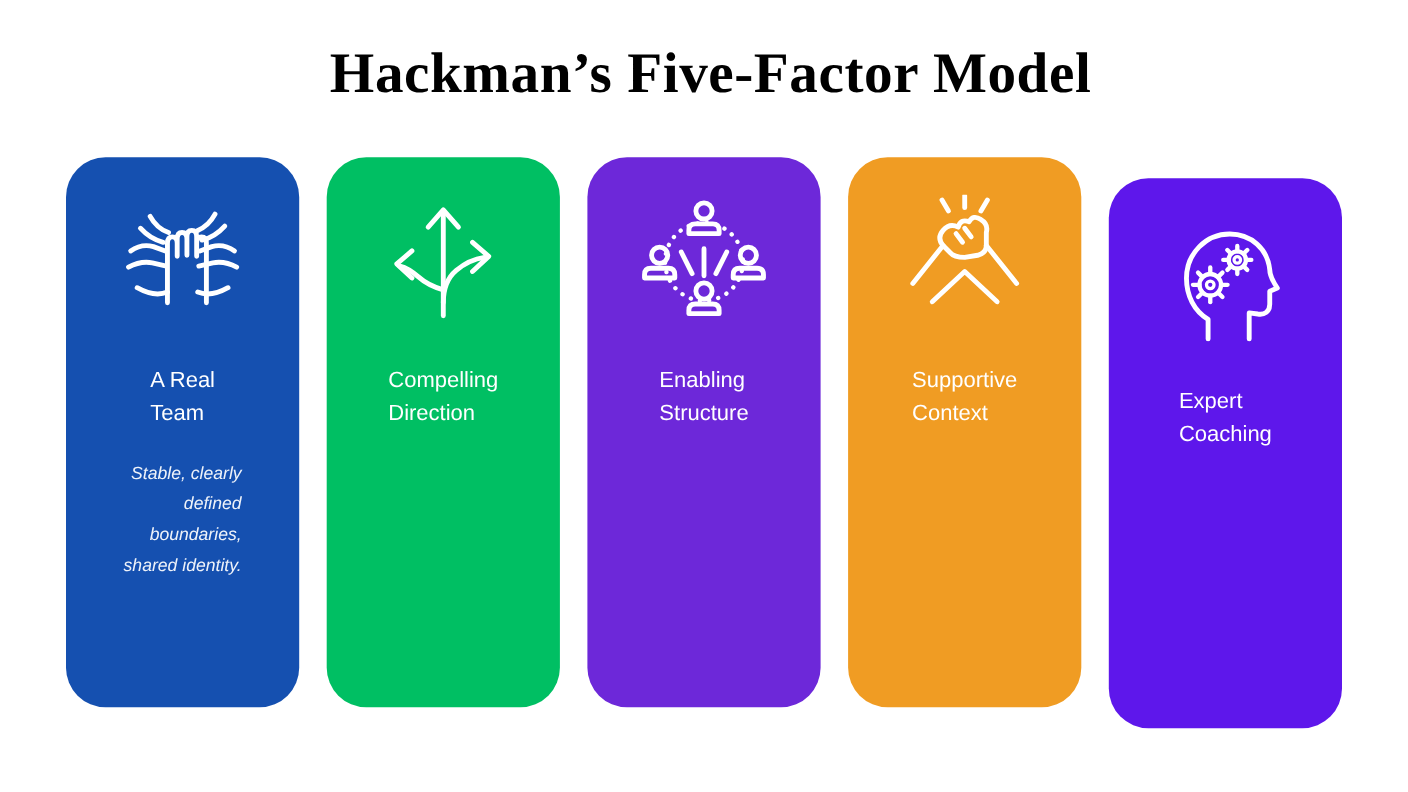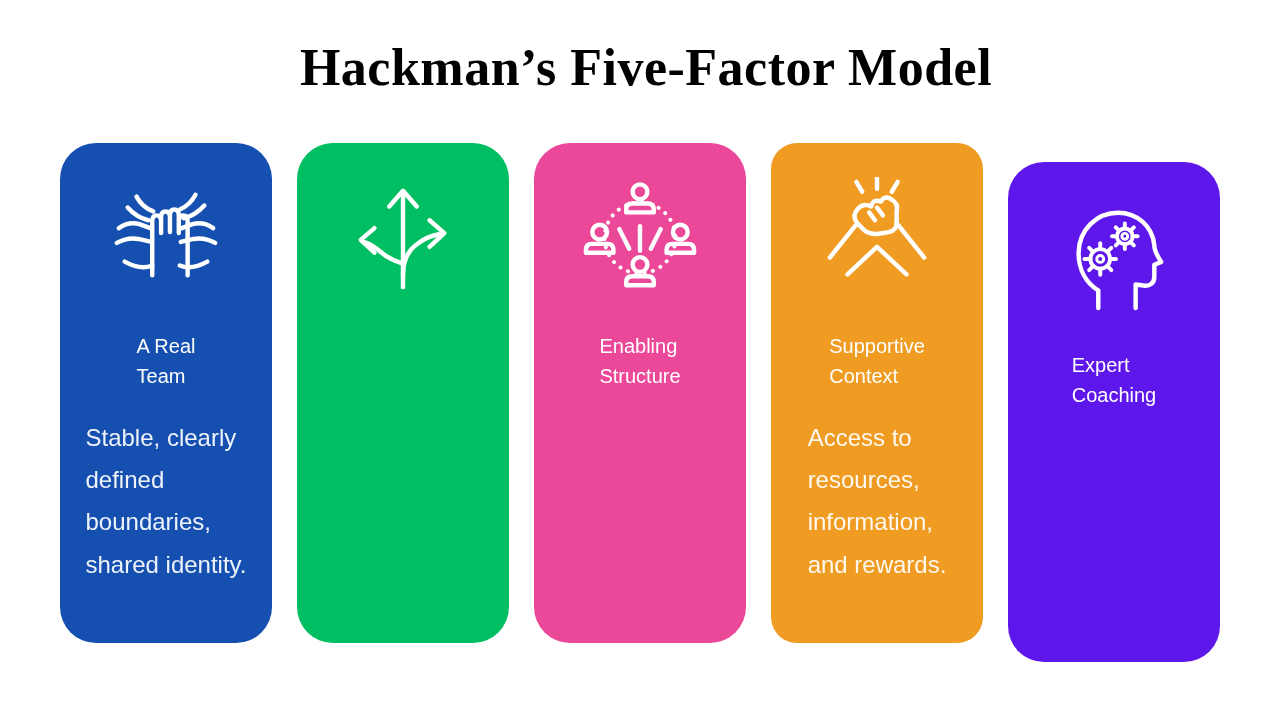--- a/index.html
+++ b/index.html
@@ -45,25 +45,26 @@
     margin:30px 0 0;
     font-size:20px;
     font-weight:400;
     line-height:1.5;
     text-align:left;
     white-space:pre-line;
     color:#ffffff;
   }
   .card-body{
     margin:26px 0 0;
-    font-size:24px;
+    font-size:16px;
     line-height:1.76;
-    text-align:left;
+    text-align:right;
     white-space:pre-line;
     color:rgba(255,255,255,0.93);
+    font-style:italic;
   }
 </style>
 </head>
 <body>
 
 <h1 class="page-title">Hackman’s Five-Factor Model</h1>
 
 <div class="cards-row">
 
   <div class="card" style="background-color: rgb(21, 80, 176);">
@@ -98,23 +99,25 @@
         <g stroke="#ffffff" fill="none" stroke-width="4.5" stroke-linecap="round" stroke-linejoin="round">
           <path d="M60,112 L60,16"></path>
           <path d="M46,30 L60,14 L74,30"></path>
           <path d="M60,88 Q46,84 37,76 Q28,68 20,66"></path>
           <path d="M31,52 L17,64 L31,77"></path>
           <path d="M60,100 Q60,80 72,70 Q84,60 98,58"></path>
           <path d="M87,44 L102,57 L87,71"></path>
         </g>
       </svg>
     </div>
+    <h2 class="card-heading">Compelling
+Direction</h2>
   </div>
 
-  <div class="card" style="background-color: #ec4899;">
+  <div class="card" style="background-color: #6d28d9;">
     <div class="icon-box">
       <svg viewBox="0 0 120 120" aria-hidden="true">
         <g stroke="#ffffff" fill="none" stroke-width="4.5" stroke-linecap="round" stroke-linejoin="round">
           <circle cx="60" cy="62" r="36" stroke-width="4" stroke-dasharray="0.1,8.5"></circle>
           <circle cx="60" cy="15" r="7.5"></circle>
           <path d="M46,36 L46,33 Q46,27 52,27 L68,27 Q74,27 74,33 L74,36 Z"></path>
           <circle cx="19" cy="56" r="7.5"></circle>
           <path d="M5,77 L5,74 Q5,68 11,68 L27,68 Q33,68 33,74 L33,77 Z"></path>
           <circle cx="101" cy="56" r="7.5"></circle>
           <path d="M87,77 L87,74 Q87,68 93,68 L109,68 Q115,68 115,74 L115,77 Z"></path>
@@ -123,42 +126,38 @@
           <path d="M60,75 L60,50"></path>
           <path d="M49,73 L39,53"></path>
           <path d="M71,73 L81,53"></path>
         </g>
       </svg>
     </div>
     <h2 class="card-heading">Enabling
 Structure</h2>
   </div>
 
-  <div class="card" style="background-color: rgb(240, 156, 35); border-radius: 26px;">
+  <div class="card" style="background-color: rgb(240, 156, 35);">
     <div class="icon-box">
       <svg viewBox="0 0 120 120" aria-hidden="true">
         <g stroke="#ffffff" fill="none" stroke-width="4.5" stroke-linecap="round" stroke-linejoin="round">
           <path d="M45,15 L39,5"></path>
           <path d="M60,12 L60,1"></path>
           <path d="M75,15 L81,5"></path>
           <path d="M12,82 L40,47"></path>
           <path d="M108,82 L80,47"></path>
           <path d="M30,99 L60,71 L90,99"></path>
           <path d="M40,47 Q34,40 40,33 Q46,26 54,30 Q56,22 64,25 Q68,18 75,23 Q82,27 80,35 L80,47 Q80,54 72,56 L60,58 Q50,58 46,53 Z"></path>
           <path d="M52,36 L58,44"></path>
           <path d="M60,31 L66,39"></path>
         </g>
       </svg>
     </div>
     <h2 class="card-heading">Supportive
 Context</h2>
-    <p class="card-body">Access to
-resources,
-information,
-and rewards.</p>
   </div>
 
   <div class="card" style="background-color: rgb(94, 23, 235); margin-top: 19px;">
     <div class="icon-box">
       <svg viewBox="0 0 120 120" aria-hidden="true">
         <g stroke="#ffffff" fill="none" stroke-width="4.5" stroke-linecap="round" stroke-linejoin="round">
           <path d="M44,114 L44,96 C31,88 24,74 24,58 C24,35 42,17 64,17 C84,17 99,31 101,50 C101,55 104,61 108,67 L101,70 L101,82 C101,89 96,92 90,91 L82,90 L82,114"></path>
           <g stroke-width="4">
             <circle cx="46" cy="64" r="10"></circle>
             <circle cx="46" cy="64" r="3.5" stroke-width="3"></circle>

